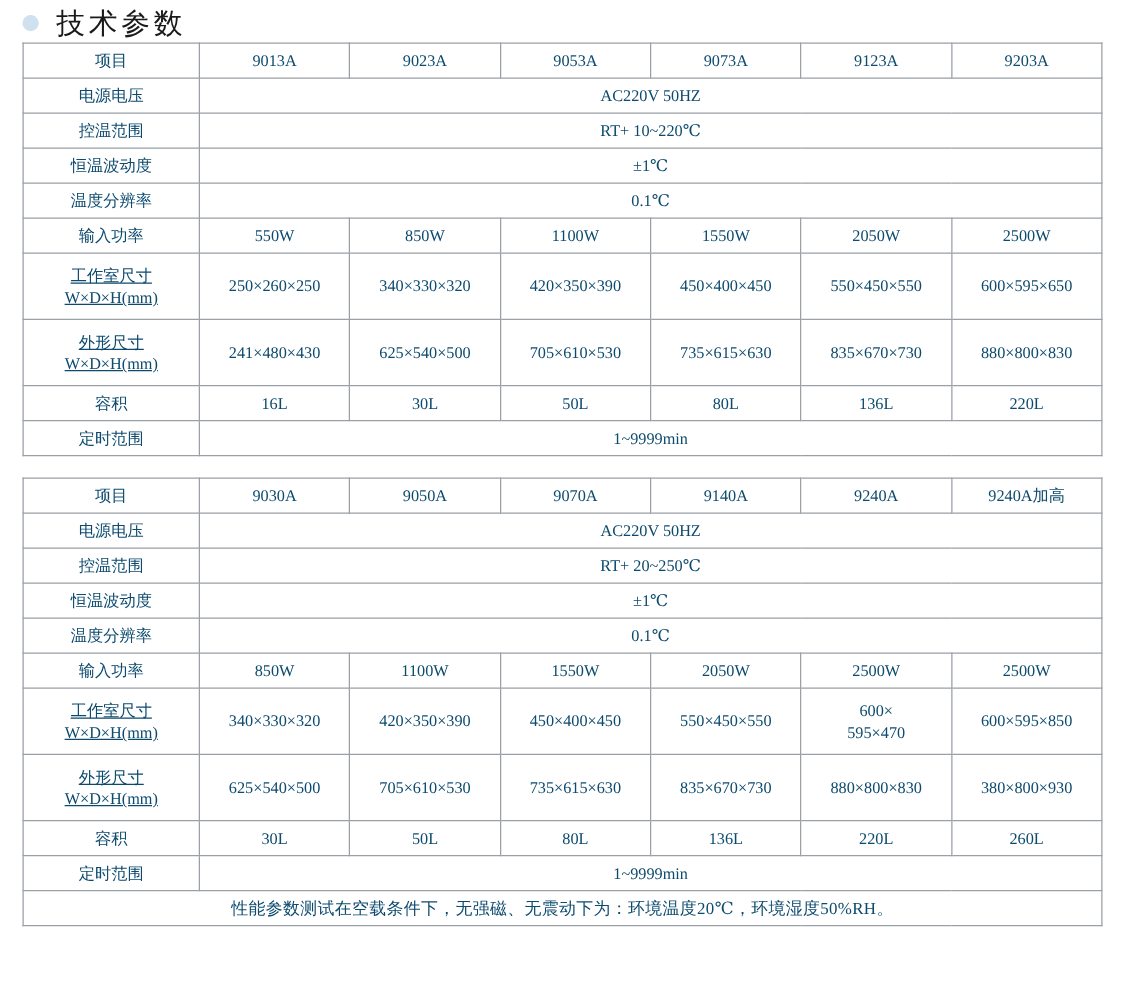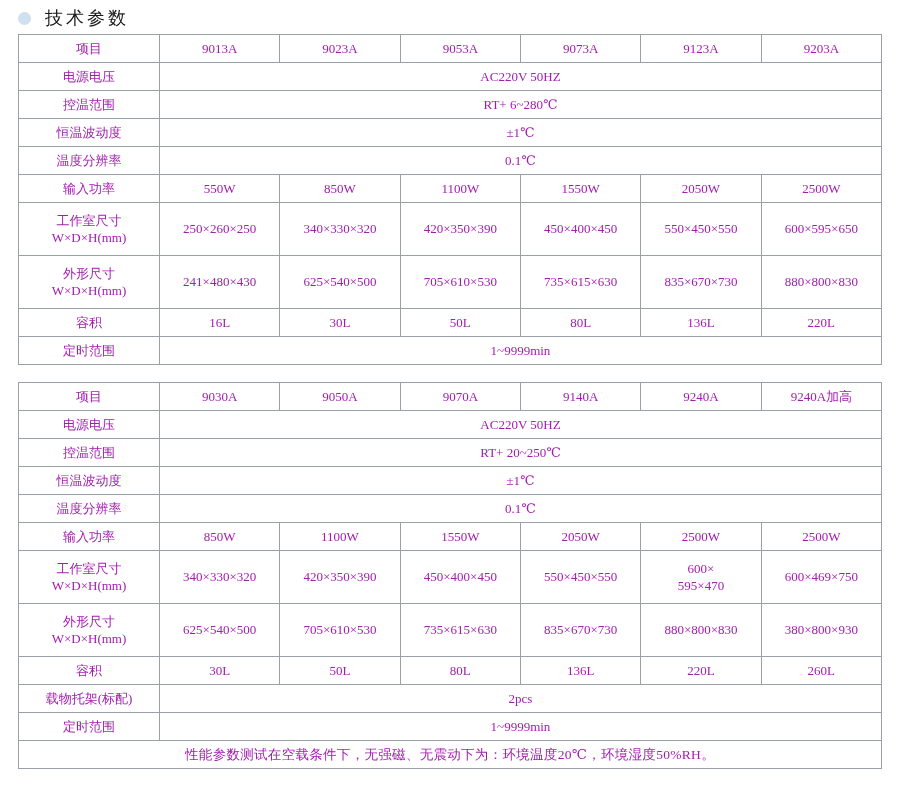--- a/index.html
+++ b/index.html
@@ -31,53 +31,54 @@
   }
   .header-bullet {
     width: 13px;
     height: 13px;
     border-radius: 50%;
     background: #cfe0ef;
     margin-right: 14px;
     flex: none;
   }
   .header-title {
-    font-size: 18px;
+    font-size: 23px;
     letter-spacing: 3px;
     font-family: "Liberation Serif", "DejaVu Serif", serif;
     color: #1a1a1a;
     line-height: 1;
   }
   
   .tbl-wrap {
     padding: 0 18px;
     box-sizing: border-box;
   }
   table.spec {
     border-collapse: collapse;
     width: 864px;
     table-layout: fixed;
     font-size: 13px;
-    color: #a21caf;
+    color: #0c4a6e;
   }
   table.spec td {
     border: 1px solid #9aa0a6;
     text-align: center;
     vertical-align: middle;
     padding: 3px 2px;
     line-height: 1.32;
     font-family: "Liberation Serif", "DejaVu Serif", serif;
     background: #ffffff;
   }
   td.label {
     width: 136px;
   }
   td.two-line {
     line-height: 1.35;
     padding: 4px 2px;
+    text-decoration: underline;
   }
   .row-h-normal td { height: 21px; }
   .row-h-tall td { height: 46px; }
   .gap {
     height: 17px;
   }
   .footnote-cell {
     text-align: center;
     font-size: 13.5px;
     letter-spacing: 0.3px;
@@ -108,21 +109,21 @@
           <td>9203A</td>
         </tr>
 
         <tr class="row-h-normal">
           <td class="label">电源电压</td>
           <td colspan="6">AC220V 50HZ</td>
         </tr>
 
         <tr class="row-h-normal">
           <td class="label">控温范围</td>
-          <td colspan="6">RT+ 6~280℃</td>
+          <td colspan="6">RT+ 10~220℃</td>
         </tr>
 
         <tr class="row-h-normal">
           <td class="label">恒温波动度</td>
           <td colspan="6">±1℃</td>
         </tr>
 
         <tr class="row-h-normal">
           <td class="label">温度分辨率</td>
           <td colspan="6">0.1℃</td>
@@ -232,21 +233,21 @@
           <td class="label two-line">
             <div>工作室尺寸</div>
             <div>W×D×H(mm)</div>
           </td>
           <td class="nowrap">340×330×320</td>
           <td class="nowrap">420×350×390</td>
           <td class="nowrap">450×400×450</td>
           <td class="nowrap">550×450×550</td>
           <td style="white-space:pre-line;">600×
 595×470</td>
-          <td class="nowrap">600×469×750</td>
+          <td class="nowrap">600×595×850</td>
         </tr>
 
         <tr class="row-h-tall">
           <td class="label two-line">
             <div>外形尺寸</div>
             <div>W×D×H(mm)</div>
           </td>
           <td class="nowrap">625×540×500</td>
           <td class="nowrap">705×610×530</td>
           <td class="nowrap">735×615×630</td>
@@ -258,24 +259,20 @@
         <tr class="row-h-normal">
           <td class="label">容积</td>
           <td>30L</td>
           <td>50L</td>
           <td>80L</td>
           <td>136L</td>
           <td>220L</td>
           <td>260L</td>
         </tr>
 
-        <tr class="row-h-normal">
-          <td class="label">载物托架(标配)</td>
-          <td colspan="6">2pcs</td>
-        </tr>
 
         <tr class="row-h-normal">
           <td class="label">定时范围</td>
           <td colspan="6">1~9999min</td>
         </tr>
 
         <tr class="row-h-normal">
           <td colspan="7" class="footnote-cell">性能参数测试在空载条件下，无强磁、无震动下为：环境温度20℃，环境湿度50%RH。</td>
         </tr>
       </tbody>

